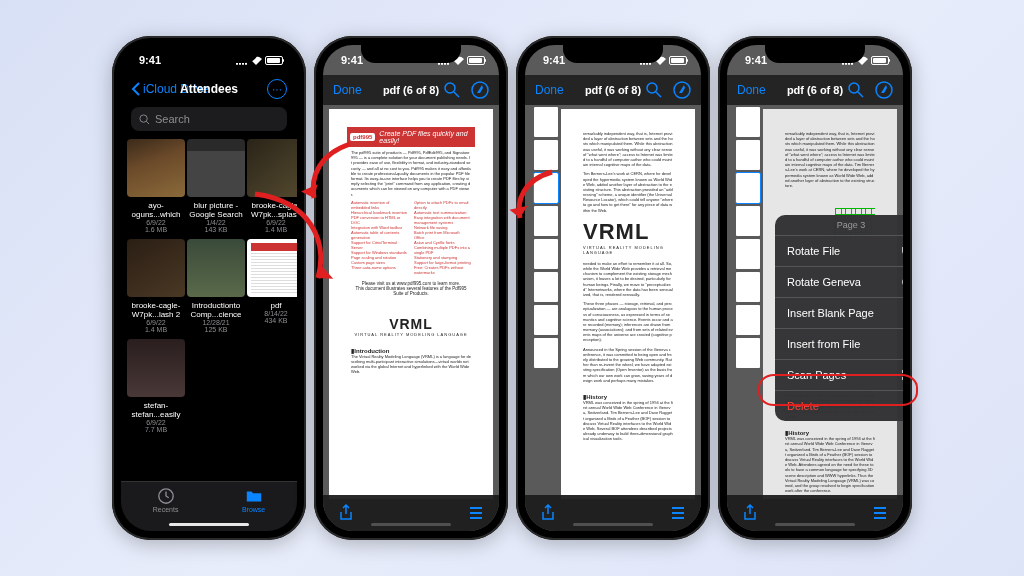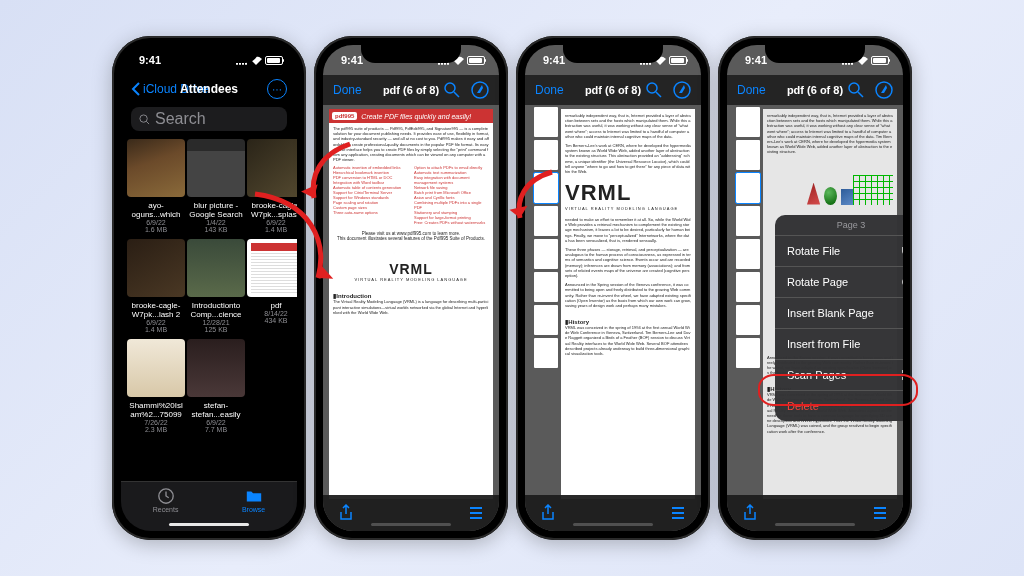--- a/index.html
+++ b/index.html
@@ -76,21 +76,21 @@
   .more-btn { margin-left:auto; width:20px; height:20px; border:1.4px solid #0a84ff; border-radius:50%; display:flex; align-items:center; justify-content:center; color:#0a84ff; font-size:10px; }
   .search-bar {
     margin: 4px 10px 8px;
     background:#1c1c1e;
     border-radius:8px;
     height:24px;
     display:flex; align-items:center;
     padding:0 8px;
     gap:5px;
     color:#8e8e93;
-    font-size:16px;
+    font-size:11px;
   }
   .search-bar svg { width:11px; height:11px; }
   .file-grid {
     display:grid;
     grid-template-columns: repeat(3,1fr);
     gap: 6px 2px;
     padding: 0 6px;
   }
   .file-item { display:flex; flex-direction:column; align-items:center; }
   .thumb {
@@ -137,21 +137,21 @@
   .pdf-title { position:absolute; left:50%; transform:translateX(-50%); color:#fff; font-size:11px; font-weight:600; }
   .hdr-icons { margin-left:auto; display:flex; gap:10px; }
   .hdr-icons .ic { width:18px; height:18px; display:flex; align-items:center; justify-content:center; color:#0a84ff; }
   .pdf-body {
     height: calc(100% - 30px - 30px - 36px);
     background:#fff;
     margin: 4px 6px;
     color:#222;
     font-size:4px;
     overflow:hidden;
-    padding:4px;
+    padding:22px;
   }
   .pdf-body.with-sidebar {
     margin-left: 36px;
   }
   .page-sidebar {
     position:absolute;
     left:9px; top:62px;
     width:26px;
     display:flex; flex-direction:column; gap:3px;
     z-index:2;
@@ -291,26 +291,20 @@
         <div class="file-meta">12/28/21</div>
         <div class="file-meta">125 KB</div>
       </div>
       <div class="file-item">
         <div class="thumb pdf"></div>
         <div class="file-name">pdf</div>
         <div class="file-meta">8/14/22</div>
         <div class="file-meta">434 KB</div>
       </div>
       <div class="file-item">
-        <div class="thumb photo6"></div>
-        <div class="file-name">Shammi%20Isl am%2...75099</div>
-        <div class="file-meta">7/26/22</div>
-        <div class="file-meta">2.3 MB</div>
-      </div>
-      <div class="file-item">
         <div class="thumb photo7"></div>
         <div class="file-name">stefan-stefan...easily</div>
         <div class="file-meta">6/9/22</div>
         <div class="file-meta">7.7 MB</div>
       </div>
     </div>
     <div class="tab-bar">
       <div class="tab">
         <svg viewBox="0 0 20 20">
             <circle cx="10" cy="10" r="8" stroke="currentColor" fill="none" stroke-width="1.5"></circle>
@@ -555,21 +549,21 @@
 
     <div class="ctx-menu">
       <div class="ctx-title">Page 3</div>
       <div class="ctx-item">
         <span>Rotate File</span>
         <svg viewBox="0 0 14 14">
             <path d="M7 2a5 5 0 11-5 5M2 3v4h4" stroke="currentColor" fill="none" stroke-width="1.4"></path>
           </svg>
       </div>
       <div class="ctx-item">
-        <span>Rotate Page</span>
+        <span>Rotate Geneva</span>
         <svg viewBox="0 0 14 14">
             <path d="M7 2a5 5 0 105 5M12 3v4H8" stroke="currentColor" fill="none" stroke-width="1.4"></path>
           </svg>
       </div>
       <div class="ctx-item">
         <span>Insert Blank Page</span>
         <svg viewBox="0 0 14 14">
             <rect x="3" y="2" width="8" height="10" stroke="currentColor" fill="none" stroke-width="1.4"></rect>
           </svg>
       </div>

